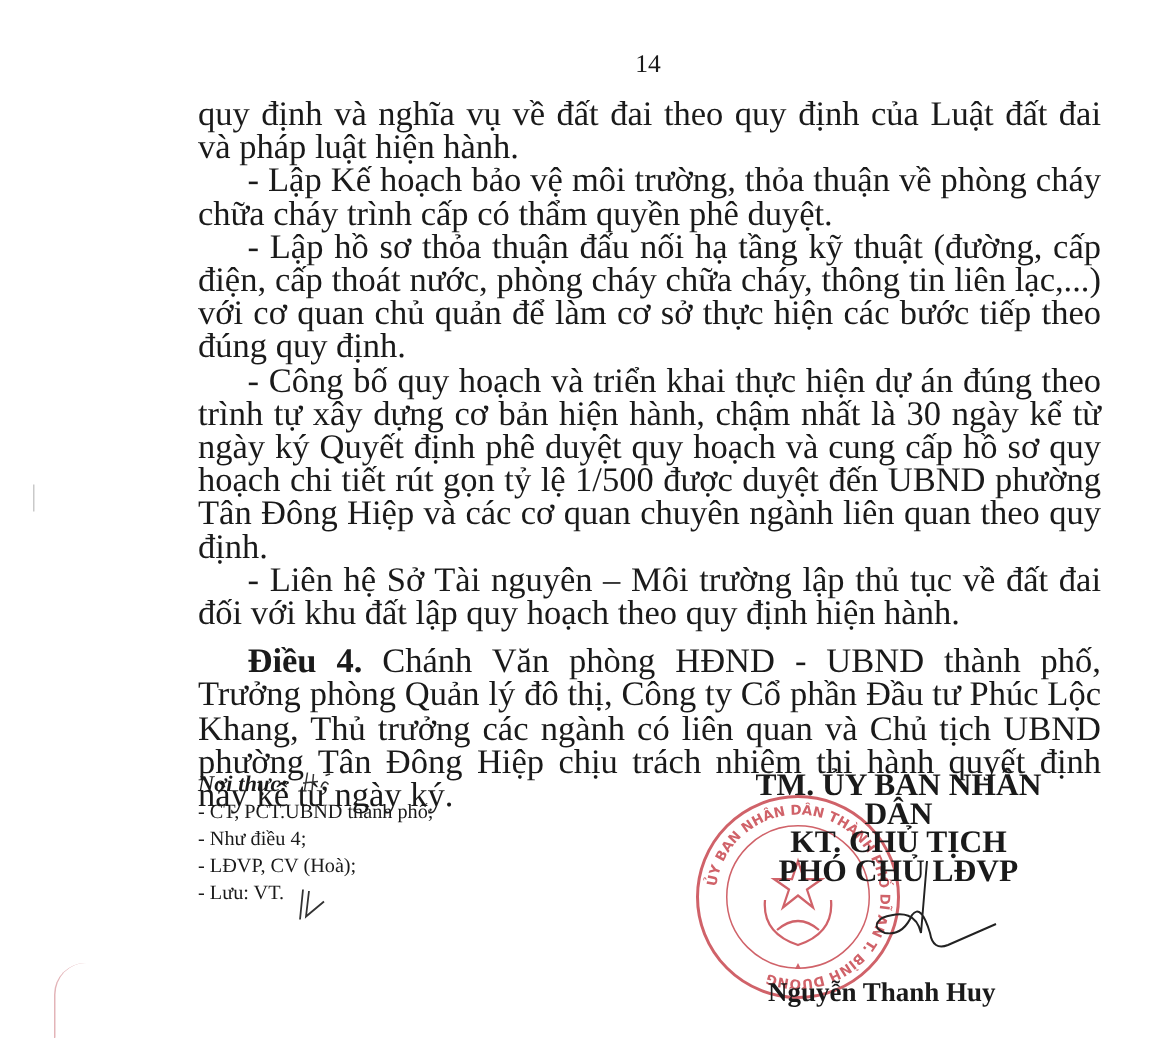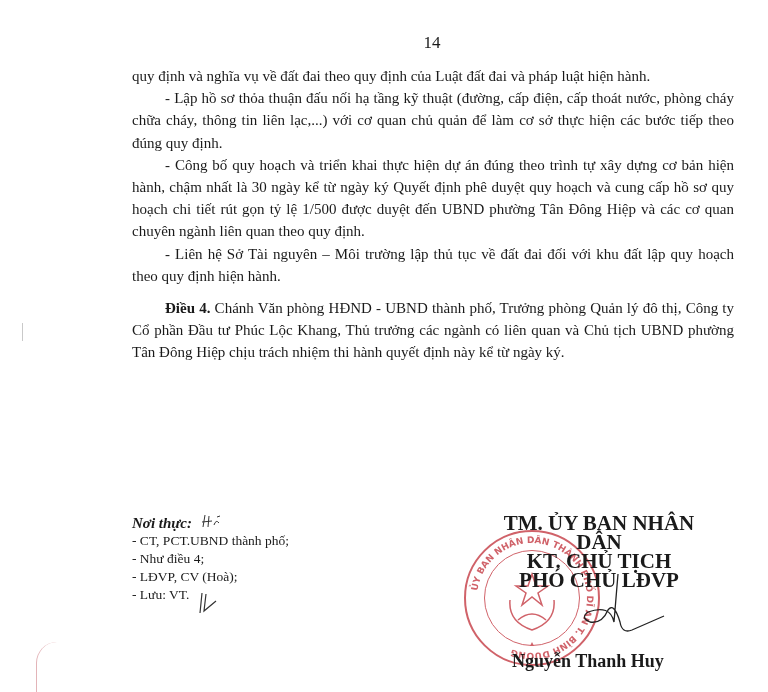--- a/index.html
+++ b/index.html
@@ -8,21 +8,21 @@
     background: #ffffff; position: relative;
     font-family: "Liberation Serif", "DejaVu Serif", serif;
     color: #1a1a1a;
   }
   .page-number {
     position: absolute; left: 0; width: 768px; top: 33px;
     text-align: center; font-size: 17px; padding-left: 96px; box-sizing: border-box;
   }
   .body-text {
     position: absolute; left: 132px; top: 65px; width: 602px;
-    font-size: 15px; line-height: 22.2px; text-align: justify;
+    font-size: 23px; line-height: 22.2px; text-align: justify;
   }
   .body-text p { margin: 0; }
   .body-text p.indent { text-indent: 33px; }
   .body-text p.article { margin-top: 10px; }
   .bold { font-weight: bold; margin-top: 34px; }
   .recipients {
     position: absolute; left: 132px; top: 514px; font-size: 13.5px; line-height: 18px;
   }
   .recipients .title { font-weight: bold; font-style: italic; font-size: 15px; }
   .recipients .item { }
@@ -53,20 +53,21 @@
 </head>
 <body>
 
 <div class="page-number">14</div>
 
 <div class="margin-mark"></div>
 <div class="margin-stamp"></div>
 
 <div class="body-text">
   <p>quy định và nghĩa vụ về đất đai theo quy định của Luật đất đai và pháp luật hiện hành.</p>
+  <p class="indent">- Lập Kế hoạch bảo vệ môi trường, thỏa thuận về phòng cháy chữa cháy trình cấp có thẩm quyền phê duyệt.</p>
   <p class="indent">- Lập hồ sơ thỏa thuận đấu nối hạ tầng kỹ thuật (đường, cấp điện, cấp thoát nước, phòng cháy chữa cháy, thông tin liên lạc,...) với cơ quan chủ quản để làm cơ sở thực hiện các bước tiếp theo đúng quy định.</p>
   <p class="indent">- Công bố quy hoạch và triển khai thực hiện dự án đúng theo trình tự xây dựng cơ bản hiện hành, chậm nhất là 30 ngày kể từ ngày ký Quyết định phê duyệt quy hoạch và cung cấp hồ sơ quy hoạch chi tiết rút gọn tỷ lệ 1/500 được duyệt đến UBND phường Tân Đông Hiệp và các cơ quan chuyên ngành liên quan theo quy định.</p>
   <p class="indent">- Liên hệ Sở Tài nguyên – Môi trường lập thủ tục về đất đai đối với khu đất lập quy hoạch theo quy định hiện hành.</p>
   <p class="indent article"><span class="bold">Điều 4.</span><span> Chánh Văn phòng HĐND - UBND thành phố, Trưởng phòng Quản lý đô thị, Công ty Cổ phần Đầu tư Phúc Lộc Khang, Thủ trưởng các ngành có liên quan và Chủ tịch UBND phường Tân Đông Hiệp chịu trách nhiệm thi hành quyết định này kể từ ngày ký.</span></p>
 </div>
 
 <div class="recipients">
   <div class="title">Nơi thực:</div>
   <div class="item">- CT, PCT.UBND thành phố;</div>
   <div class="item">- Như điều 4;</div>

